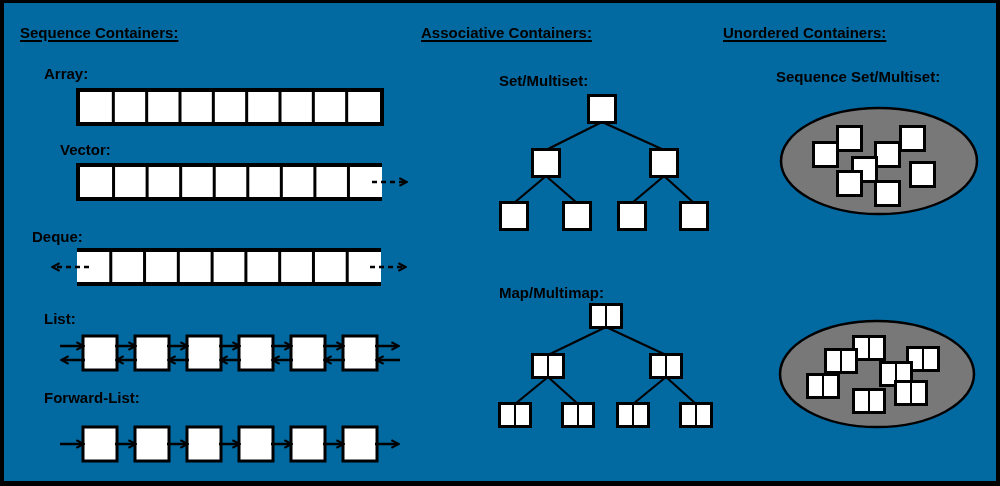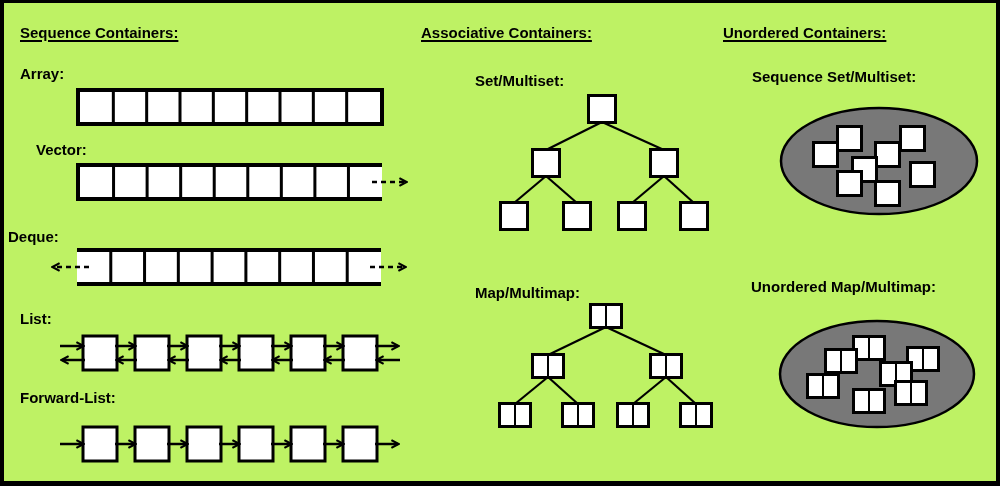--- a/index.html
+++ b/index.html
@@ -1,20 +1,20 @@
 <!DOCTYPE html>
 <html><head>
 <meta charset="utf-8">
 <style>
   html,body{margin:0;padding:0;background:#9a9a9a;}
   .stage{
     position:relative;
     width:1000px;height:486px;
     box-sizing:border-box;
-    background:#bef264;
+    background:#0369a1;
     border:3px solid #000;
     border-left-width:4px;
     border-right-width:4px;
     border-bottom-width:5px;
     overflow:hidden;
     font-family:"Liberation Sans", sans-serif;
   }
   .heading{
     position:absolute;
     font-size:15px;font-weight:700;color:#000;
@@ -22,20 +22,21 @@
     text-underline-offset:2px;
     text-decoration-thickness:2px;
     white-space:nowrap;
     line-height:15px;
   }
   .lbl{
     position:absolute;
     font-size:15px;font-weight:700;color:#000;
     white-space:nowrap;
     line-height:15px;
+    margin-left:24px;
   }
   svg.layer{position:absolute;left:0;top:0;}
 </style>
 </head>
 <body>
 
 <div class="stage">
 
   <div class="heading" style="left:16px;top:22px">Sequence Containers:</div>
   <div class="heading" style="left:719px;top:22px">Unordered Containers:</div>
@@ -44,21 +45,20 @@
   <div class="lbl" style="left:16px;top:63px">Array:</div>
   <div class="lbl" style="left:32px;top:139px">Vector:</div>
   <div class="lbl" style="left:4px;top:226px">Deque:</div>
   <div class="lbl" style="left:16px;top:308px">List:</div>
   <div class="lbl" style="left:16px;top:387px">Forward-List:</div>
 
   <div class="lbl" style="left:471px;top:70px">Set/Multiset:</div>
   <div class="lbl" style="left:471px;top:282px">Map/Multimap:</div>
 
   <div class="lbl" style="left:748px;top:66px">Sequence Set/Multiset:</div>
-  <div class="lbl" style="left:747px;top:276px">Unordered Map/Multimap:</div>
 
   <svg id="diagram-layer" class="layer" width="992" height="478">
     <defs>
       <marker id="chev" viewBox="0 0 10 10" refX="8" refY="5" markerWidth="11" markerHeight="11" orient="auto" markerUnits="userSpaceOnUse">
         <path d="M2,1.5 L8.5,5 L2,8.5" fill="none" stroke="#000" stroke-width="2"></path>
       </marker>
     </defs>
   <g>
         <rect x="72" y="85" width="308" height="4" fill="#000000"></rect>
         <rect x="72" y="119" width="308" height="4" fill="#000000"></rect>

